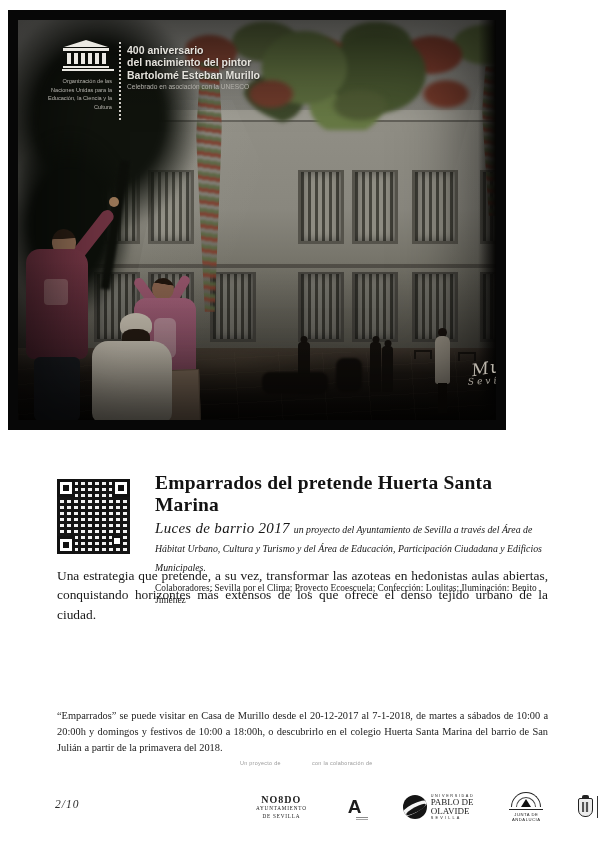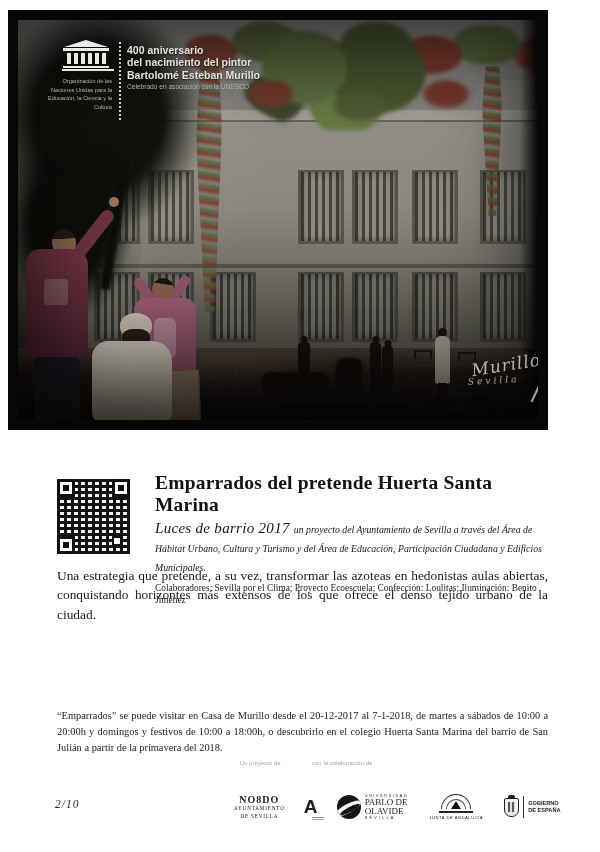--- a/index.html
+++ b/index.html
@@ -4,21 +4,21 @@
 <style>
   * { margin:0; padding:0; box-sizing:border-box; }
   html,body { background:#e8e8e8; }
   .page {
     position:relative; width:600px; height:852px; margin:0 auto;
     background:#ffffff; overflow:hidden;
     font-family:"Liberation Serif", serif; color:#1b1b1b;
   }
 
   
-  .frame { position:absolute; left:8px; top:10px; width:540px; height:420px;
+  .frame { position:absolute; left:8px; top:10px; width:498px; height:420px;
     background:#070707; padding:10px; }
   .photo { position:relative; width:100%; height:100%; overflow:hidden;
     background:linear-gradient(180deg,#8e8d87 0%,#84837c 30%,#6f6e67 55%,#3a362f 80%,#14110d 100%); }
   .photo > div { position:absolute; }
 
   .sky { left:0; top:0; right:0; height:110px;
     background:linear-gradient(180deg,#92918b,#7e7d76); z-index:0; }
   .parapet { left:56px; right:0; top:90px; height:12px; background:#9c9a91;
     border-bottom:2px solid #63615a; z-index:1; }
   .building { left:56px; right:0; top:102px; height:228px; z-index:1;
@@ -192,21 +192,21 @@
     font-size:13.4px; line-height:19.3px; text-align:justify; color:#181818; }
   .note { position:absolute; left:57px; top:708px; width:491px;
     font-size:10.4px; line-height:15.8px; text-align:justify; color:#222; }
 
   
   .flabel { position:absolute; top:760px; font-family:"Liberation Sans",sans-serif;
     font-size:5.4px; color:#9a9a9a; letter-spacing:.3px; }
   .flabel.p1 { left:240px; } .flabel.p2 { left:312px; }
   .logos { position:absolute; left:234px; top:784px; width:336px; height:46px;
     display:flex; align-items:center; gap:13px; filter:grayscale(1); }
-  .lg { text-align:center; color:#1c1c1c; }
+  .lg { text-align:center; color:#1c1c1c;margin-left:22px; }
   .nodo-mark { font-size:10px; font-weight:bold; letter-spacing:1px; font-family:"Liberation Serif",serif; }
   .nodo-sub { font-size:5.2px; letter-spacing:.8px; line-height:1.5; font-variant:small-caps; }
   .icas { position:relative; width:26px; }
   .icas-a { font-size:19px; font-weight:bold; font-family:"Liberation Sans",sans-serif; line-height:1; }
   .icas-sub { width:12px; height:1px; background:#8a8a8a; margin:1px 0 0 14px;
     box-shadow:0 2px 0 #a5a5a5; }
   .upo { display:flex; align-items:center; gap:4px; }
   .upo-circle { position:relative; width:24px; height:24px; border-radius:50%; background:#151515; overflow:hidden; }
   .upo-circle::before { content:""; position:absolute; left:-4px; top:9px; width:30px; height:9px;
     background:#f4f4f4; border-radius:50%; transform:rotate(-28deg); }

